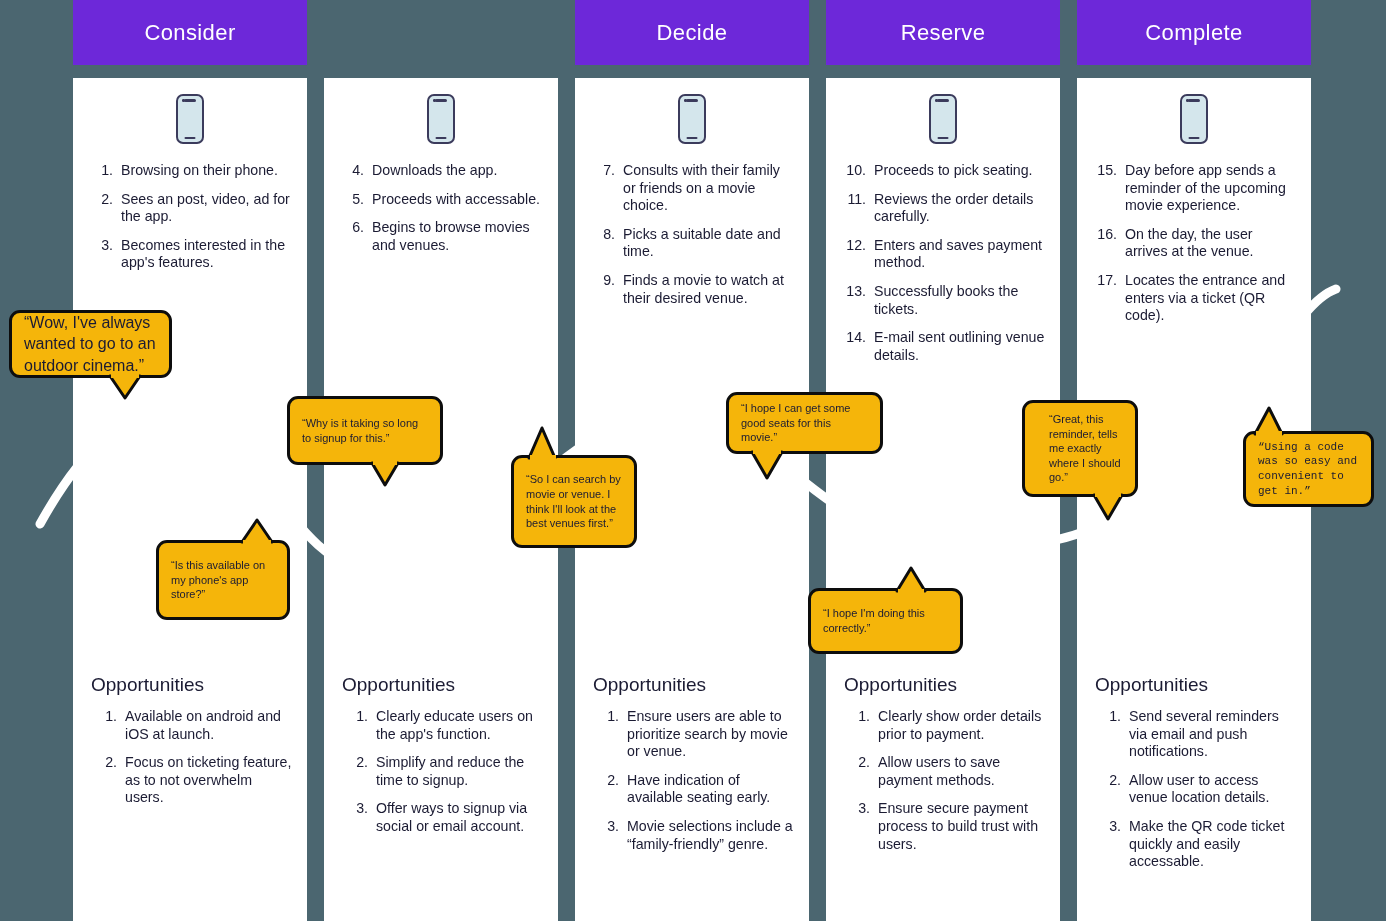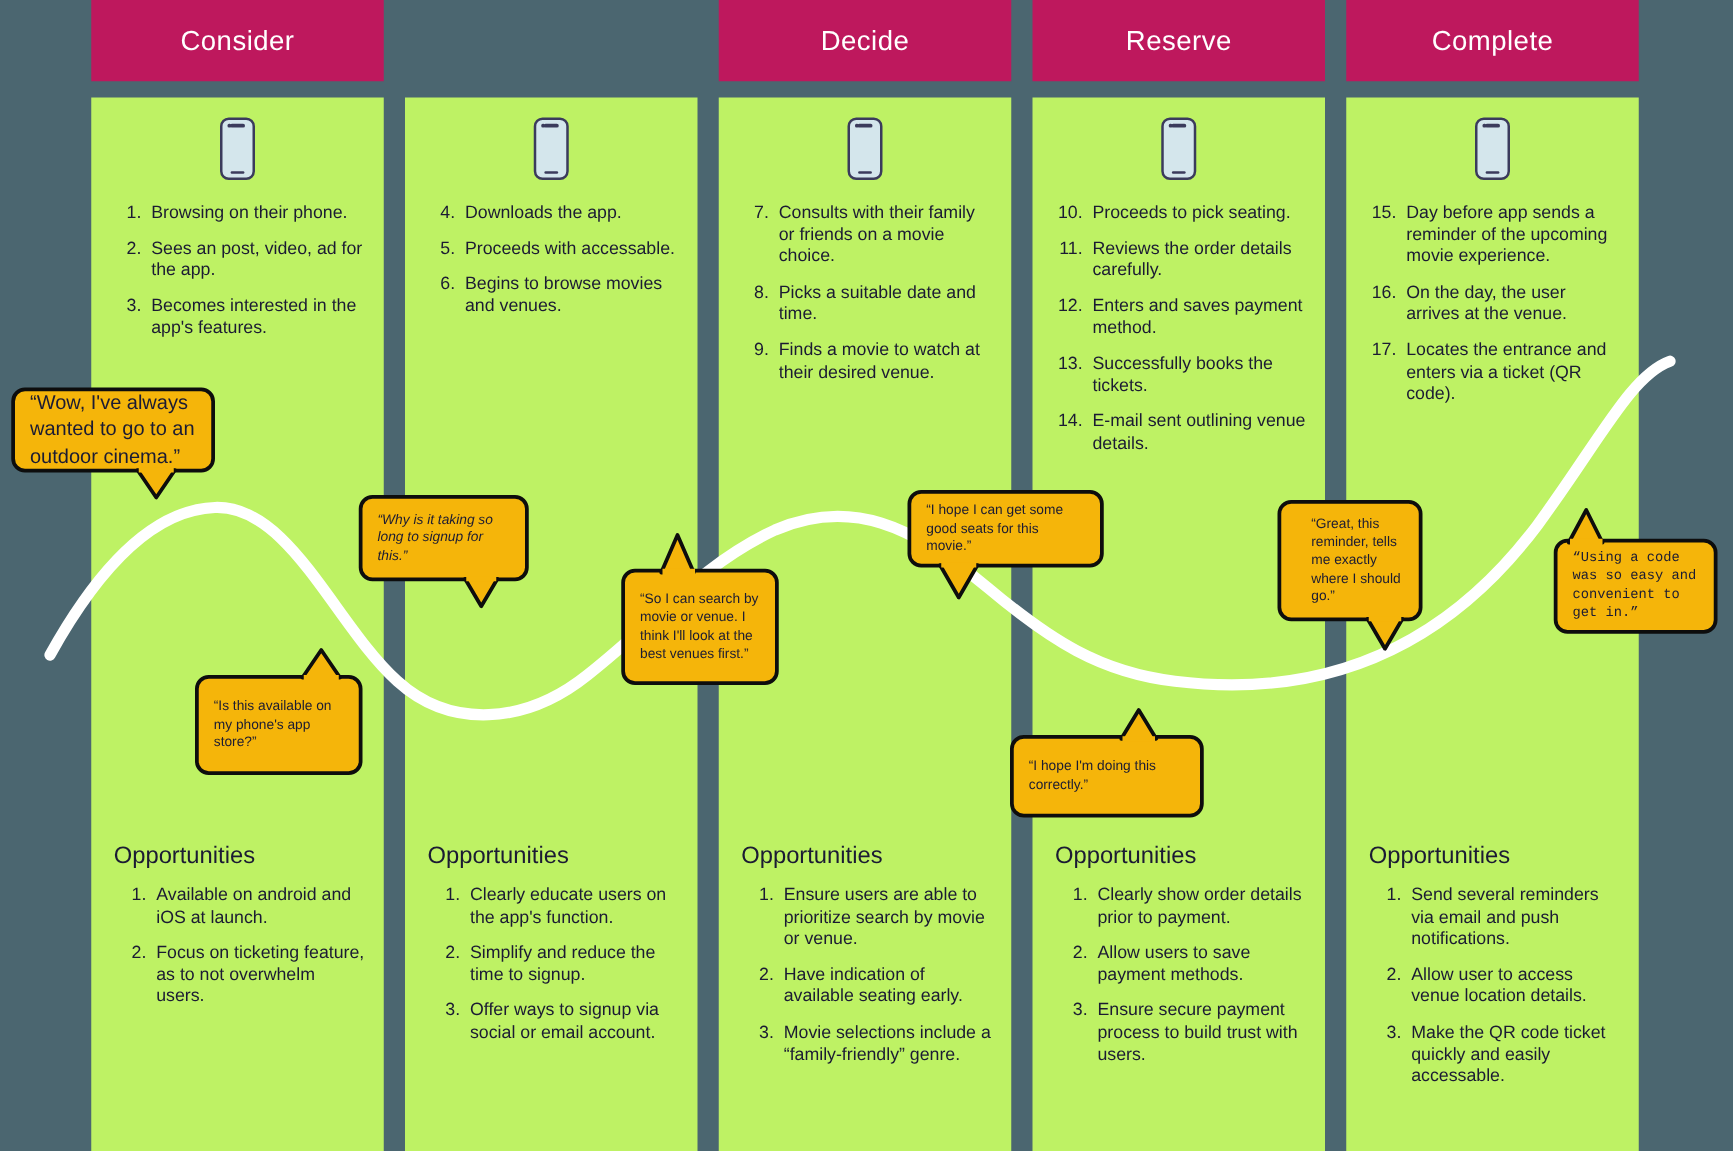--- a/index.html
+++ b/index.html
@@ -9,29 +9,29 @@
     font-family:"Liberation Sans", sans-serif;
     overflow:hidden;
     position:relative;
   }
   #stage{position:absolute;left:0;top:0;width:1386px;height:921px;}
 
   
   .col{position:absolute;top:0;width:234px;height:921px;}
   .col-head{
     position:absolute;left:0;top:0;width:100%;height:65px;
-    background:#be185d;
+    background:#6d28d9;
     display:flex;align-items:center;justify-content:center;
   }
   .col-head span{
     color:#ffffff;font-size:22px;letter-spacing:.4px;font-weight:400;
   }
   .col-body{
     position:absolute;left:0;top:78px;width:100%;height:843px;
-    background:#bef264;
+    background:#ffffff;
   }
 
   
   .phone-wrap{width:100%;display:flex;justify-content:center;padding-top:16px;}
   .phone{
     width:28px;height:50px;border:2.5px solid #3b3b5c;border-radius:7px;
     background:#d4e6ec;position:relative;box-sizing:border-box;
   }
   .phone .spk{position:absolute;left:50%;transform:translateX(-50%);top:3px;width:12px;height:2.5px;background:#3b3b5c;border-radius:2px;}
   .phone .dot{position:absolute;left:4px;top:3px;width:2.5px;height:2.5px;background:#3b3b5c;border-radius:50%;}
@@ -240,31 +240,31 @@
   <div class="bubble" style="left:156px;top:540px;width:134px;height:80px;">
     <p style="font-size:11px;">“Is this available on my phone's app store?”</p>
   </div>
   <div class="tail" style="left:240px;top:516px;">
     <svg width="34" height="28" viewBox="0 0 34 28">
       <path d="M2 26 L17 4 L32 26 Z" fill="#f5b50a" stroke="#0d0d0d" stroke-width="3" stroke-linejoin="round"></path>
       <rect x="3" y="24" width="28" height="5" fill="#f5b50a"></rect>
     </svg>
   </div>
 
-  <div class="bubble" style="left:287px;top:396px;width:136px;height:69px;font-style:italic;">
+  <div class="bubble" style="left:287px;top:396px;width:156px;height:69px;">
     <p style="font-size:11px;">“Why is it taking so long to signup for this.”</p>
   </div>
   <div class="tail" style="left:370px;top:461px;">
     <svg width="30" height="26" viewBox="0 0 30 26">
       <path d="M2 2 L28 2 L15 24 Z" fill="#f5b50a" stroke="#0d0d0d" stroke-width="3" stroke-linejoin="round"></path>
       <rect x="3" y="0" width="24" height="4" fill="#f5b50a"></rect>
     </svg>
   </div>
 
-  <div class="bubble" style="left:497px;top:455px;width:126px;height:93px;">
+  <div class="bubble" style="left:511px;top:455px;width:126px;height:93px;">
     <p style="font-size:11px;">“So I can search by movie or venue. I think I'll look at the best venues first.”</p>
   </div>
   <div class="tail" style="left:527px;top:424px;">
     <svg width="32" height="36" viewBox="0 0 32 36">
       <path d="M2 34 L15 4 L28 34 Z" fill="#f5b50a" stroke="#0d0d0d" stroke-width="3" stroke-linejoin="round"></path>
       <rect x="3" y="31" width="26" height="6" fill="#f5b50a"></rect>
     </svg>
   </div>
 
   <div class="bubble" style="left:726px;top:392px;width:157px;height:62px;">

